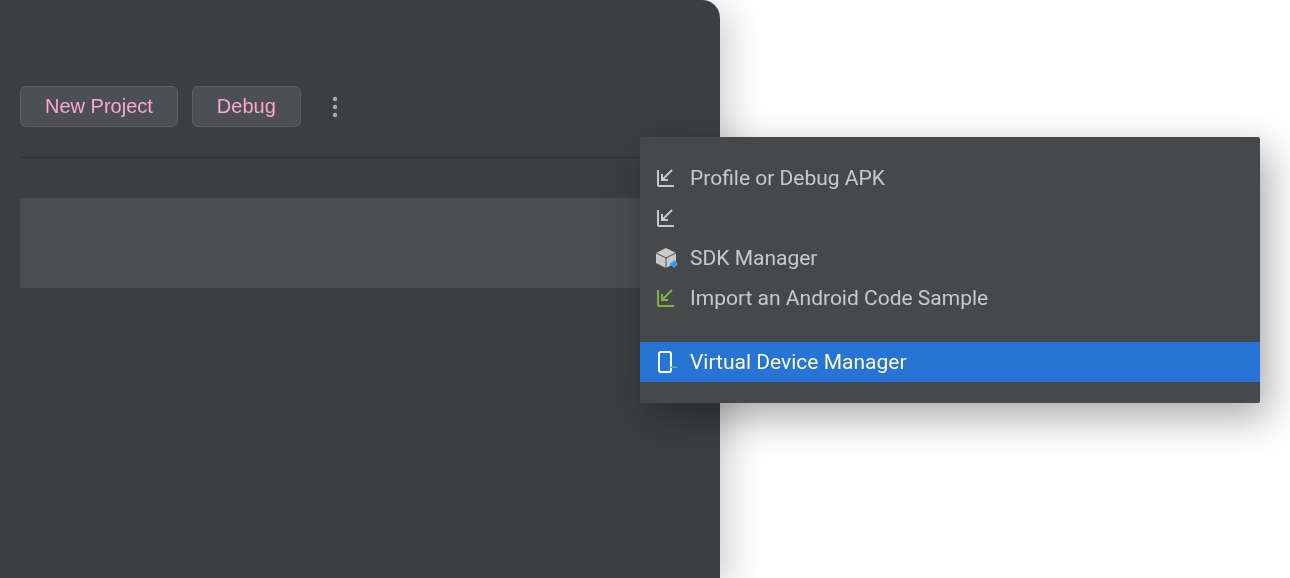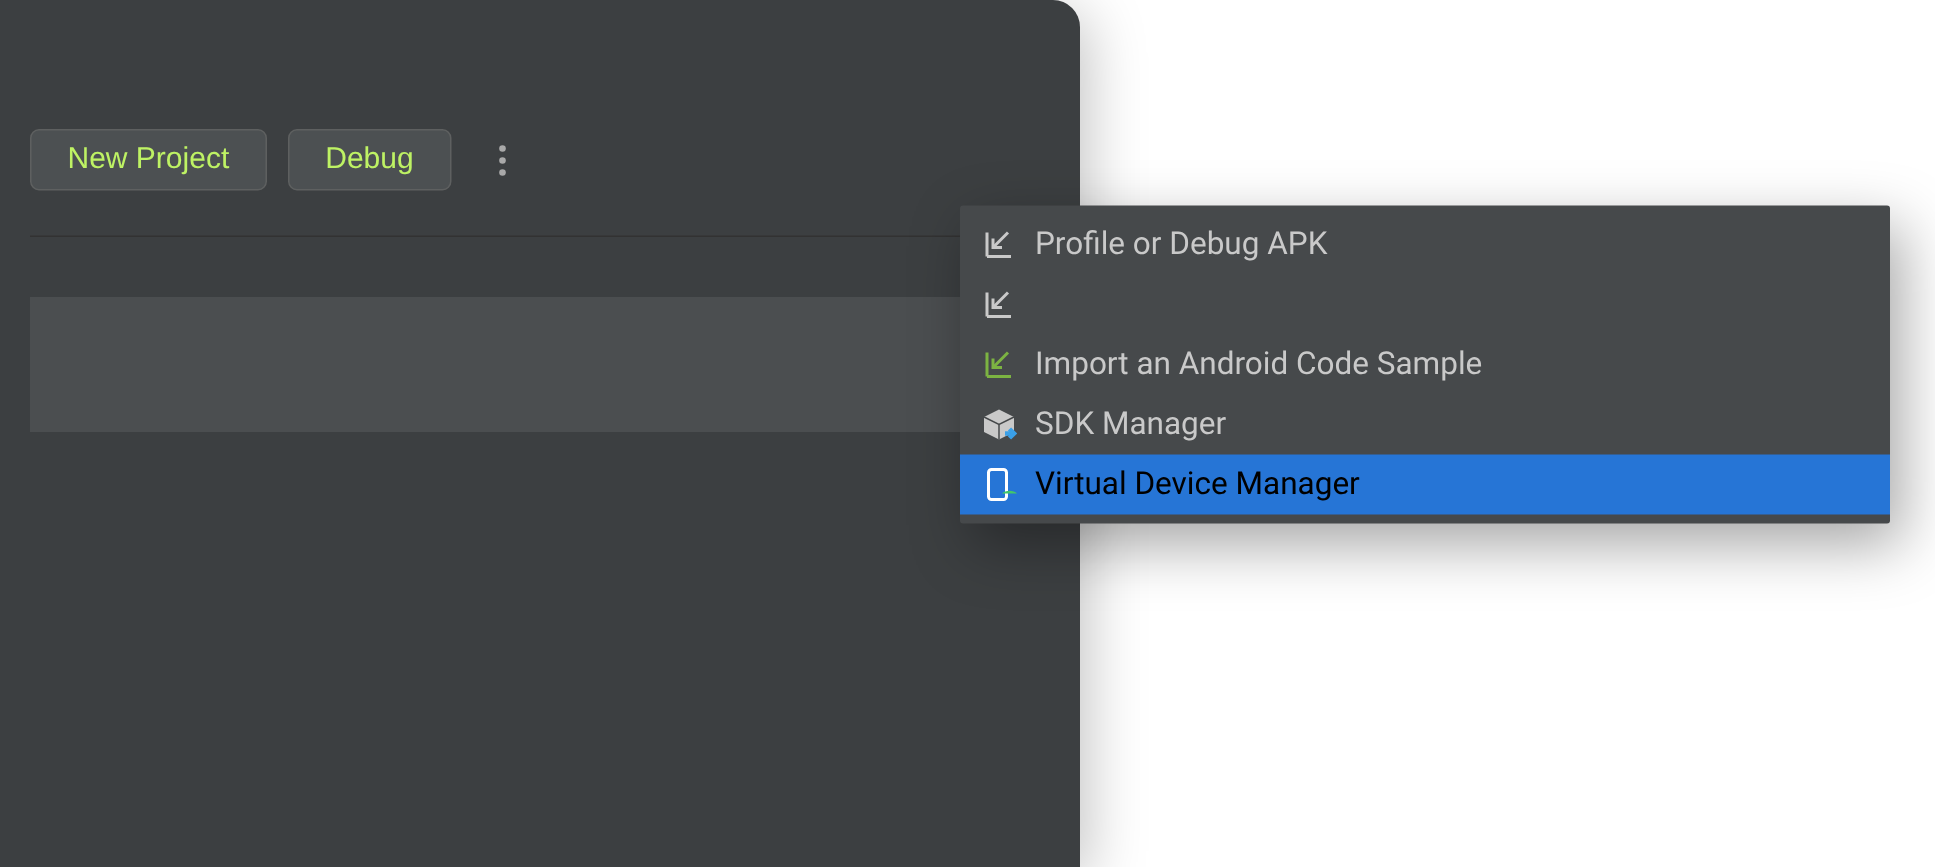--- a/index.html
+++ b/index.html
@@ -28,21 +28,21 @@
     padding-left: 40px;
     height: 100%;
   }
   .toolbar {
     display: flex;
     align-items: center;
     gap: 14px;
   }
   .btn {
     background: #4c5052;
-    color: #bef264;
+    color: #f9a8d4;
     border: 1px solid #5e6060;
     border-radius: 6px;
     padding: 8px 24px;
     font-size: 20px;
     cursor: pointer;
   }
   .more-btn {
     background: transparent;
     border: none;
     color: #a9a9a9;
@@ -68,35 +68,36 @@
 
   
   .menu {
     position: absolute;
     top: 137px;
     left: 640px;
     width: 620px;
     background: #46494b;
     border-radius: 2px;
     box-shadow: 8px 14px 40px rgba(0,0,0,0.35);
-    padding: 6px 0;
+    padding: 21px 0;
   }
   .menu-item {
     display: flex;
     align-items: center;
     gap: 12px;
     padding: 6px 16px 6px 14px;
     font-size: 21px;
     color: #c9c9c9;
     cursor: pointer;
     height: 40px;
   }
   .menu-item.highlighted {
     background: #2675d6;
-    color: #000000;
+    color: #fef9c3;
+    margin-top: 24px;
   }
   .menu-item .icon {
     width: 24px;
     height: 24px;
     flex: 0 0 24px;
   }
   .menu-item .label { white-space: nowrap; }
 
   svg { display: block; }
 </style>
@@ -144,40 +145,40 @@
         <path d="M4 20 L20 20" stroke="#c9c9c9" stroke-width="2"></path>
         <path d="M18 4 L8 14" stroke="#c9c9c9" stroke-width="2"></path>
         <path d="M8 8 L8 14 L14 14" stroke="#c9c9c9" stroke-width="2" fill="none"></path>
       </svg>
     </span>
   </div>
 
   <div class="menu-item">
     <span class="icon">
       <svg width="24" height="24" viewBox="0 0 24 24">
-        <path d="M4 20 L4 4" stroke="#7cb342" stroke-width="2"></path>
-        <path d="M4 20 L20 20" stroke="#7cb342" stroke-width="2"></path>
-        <path d="M18 4 L8 14" stroke="#7cb342" stroke-width="2"></path>
-        <path d="M8 8 L8 14 L14 14" stroke="#7cb342" stroke-width="2" fill="none"></path>
-      </svg>
-    </span>
-    <span class="label">Import an Android Code Sample</span>
-  </div>
-
-  <div class="menu-item">
-    <span class="icon">
-      <svg width="24" height="24" viewBox="0 0 24 24">
         <path d="M12 2 L22 7 L22 17 L12 22 L2 17 L2 7 Z" fill="#c9c9c9"></path>
         <path d="M2 7 L12 12 L22 7" stroke="#46494b" stroke-width="1" fill="none"></path>
         <path d="M12 12 L12 22" stroke="#46494b" stroke-width="1"></path>
         <path d="M16 18 L22 18" stroke="#3aa0e8" stroke-width="3"></path>
         <path d="M19 15 L22 18 L19 21" stroke="#3aa0e8" stroke-width="3" fill="none"></path>
       </svg>
     </span>
     <span class="label">SDK Manager</span>
+  </div>
+
+  <div class="menu-item">
+    <span class="icon">
+      <svg width="24" height="24" viewBox="0 0 24 24">
+        <path d="M4 20 L4 4" stroke="#7cb342" stroke-width="2"></path>
+        <path d="M4 20 L20 20" stroke="#7cb342" stroke-width="2"></path>
+        <path d="M18 4 L8 14" stroke="#7cb342" stroke-width="2"></path>
+        <path d="M8 8 L8 14 L14 14" stroke="#7cb342" stroke-width="2" fill="none"></path>
+      </svg>
+    </span>
+    <span class="label">Import an Android Code Sample</span>
   </div>
 
   <div class="menu-item highlighted">
     <span class="icon">
       <svg width="24" height="24" viewBox="0 0 24 24">
         <rect x="5" y="2" width="12" height="20" rx="2" fill="none" stroke="#ffffff" stroke-width="2"></rect>
         <path d="M14 18 a6 4 0 0 1 10 0 L14 18 Z" fill="#43c76a"></path>
       </svg>
     </span>
     <span class="label">Virtual Device Manager</span>

